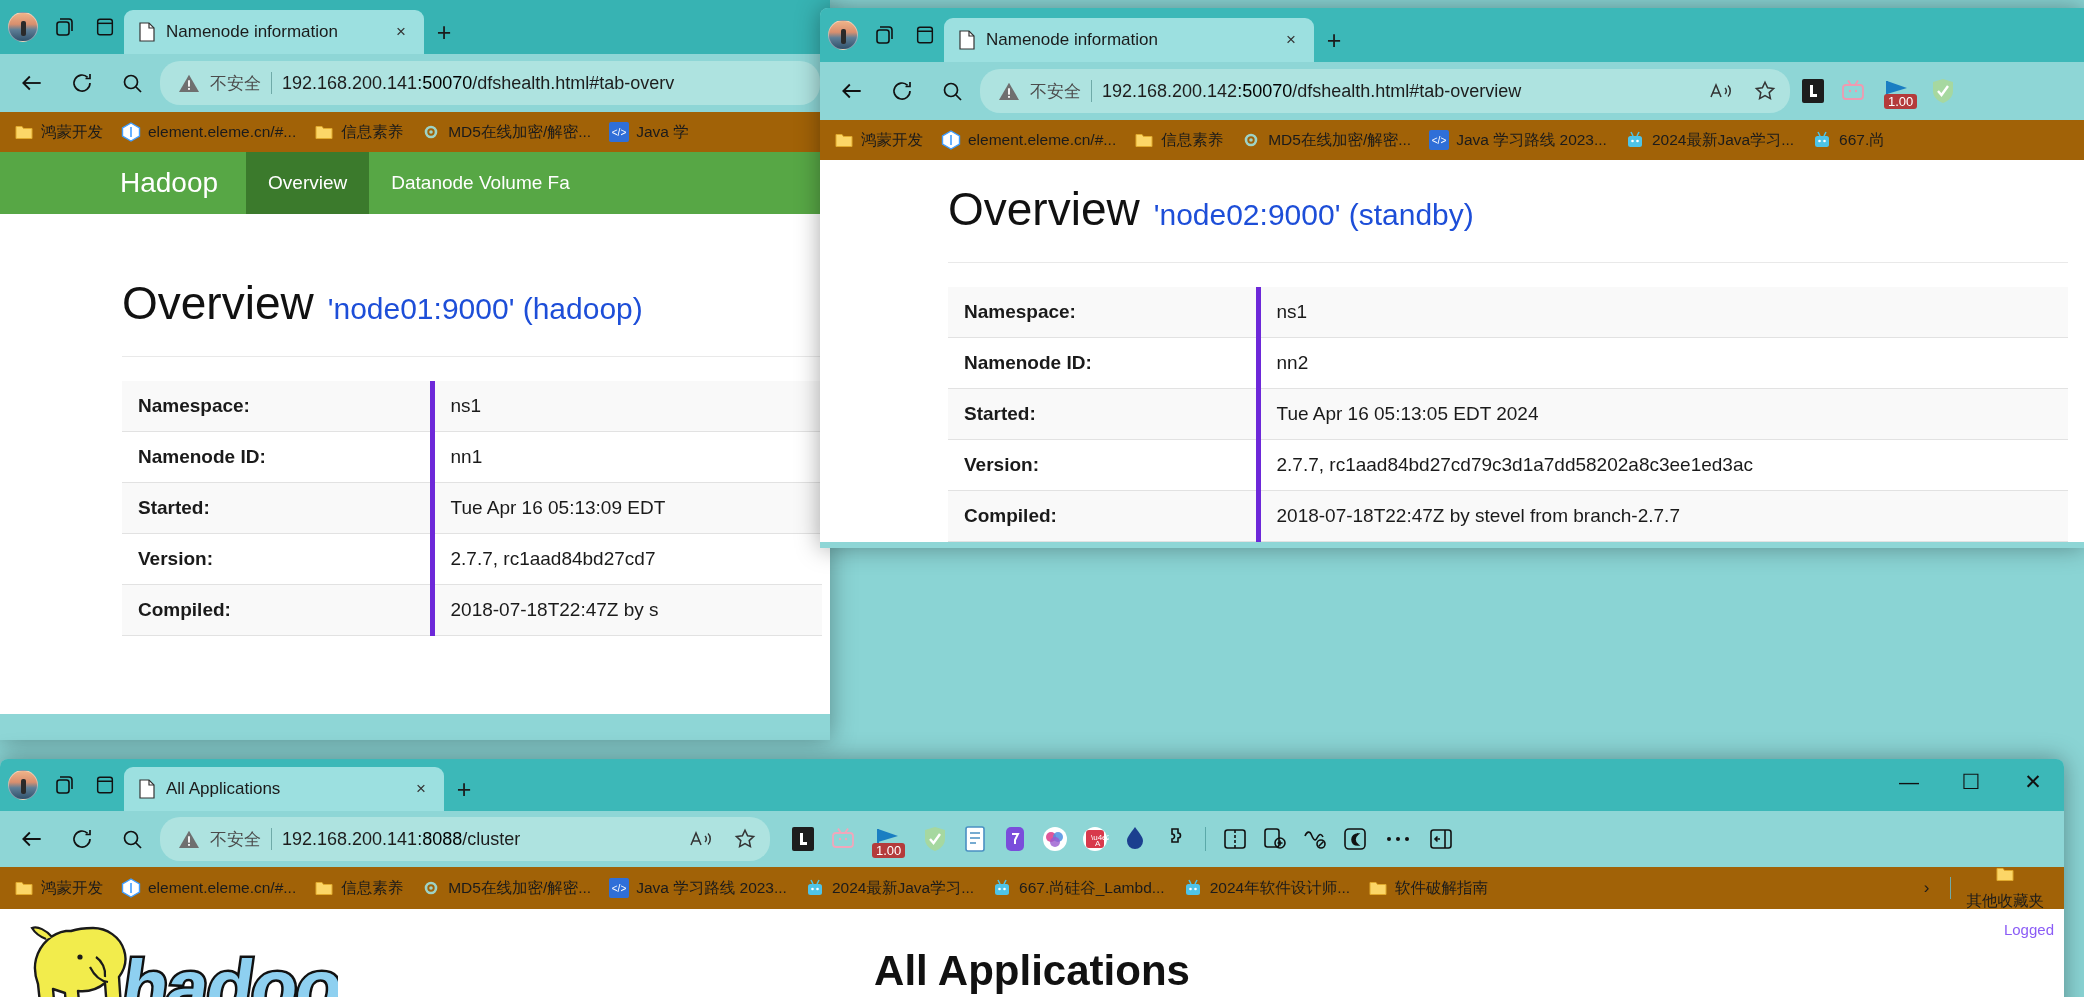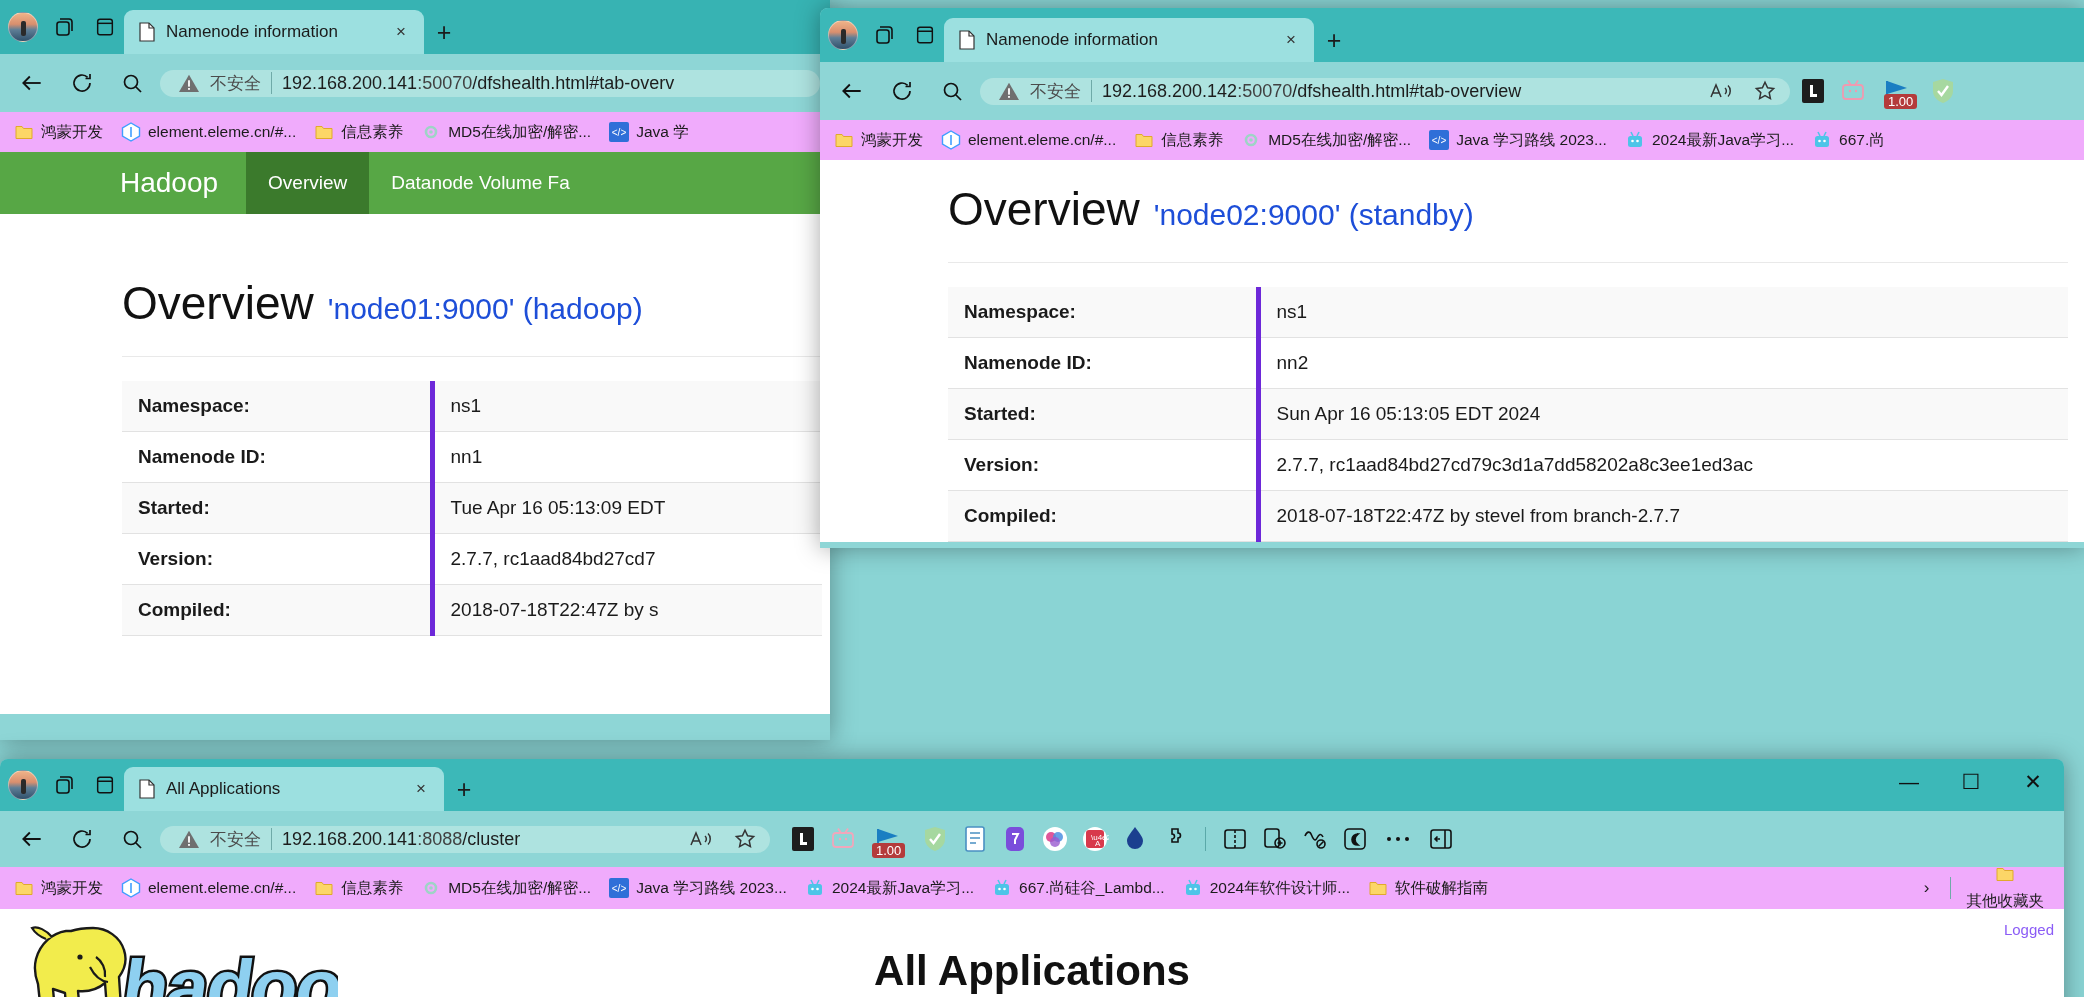--- a/index.html
+++ b/index.html
@@ -31,31 +31,31 @@
   .tab .tclose { width:26px; height:26px; display:flex; align-items:center; justify-content:center;
                  font-size:17px; color:#333; flex:none; }
   .newtab { width:40px; height:44px; display:flex; align-items:center; justify-content:center;
             font-size:25px; color:#1b1b1b; font-weight:300; }
 
   .wctl { position:absolute; right:0; top:0; height:46px; display:flex; }
   .wctl div { width:62px; height:46px; display:flex; align-items:center; justify-content:center; color:#111; }
 
   .navbar { height:58px; display:flex; align-items:center; gap:6px; padding:0 10px; background:#8ed6d6; }
   .navbtn { width:44px; height:44px; display:flex; align-items:center; justify-content:center; flex:none; }
-  .omnibox { flex:1; height:27px; background:#aee3e0; border-radius:20px; display:flex; align-items:center;
+  .omnibox { flex:1; height:44px; background:#aee3e0; border-radius:20px; display:flex; align-items:center;
              padding:0 8px 0 18px; gap:10px; min-width:0; }
   .warn-tri { width:22px; height:20px; flex:none; }
   .notsecure { font-size:17px; color:#4b4b4b; white-space:nowrap; }
   .vsep { width:1px; height:22px; background:#6faaa8; flex:none; }
   .url { font-size:18px; color:#1d1d1d; white-space:nowrap; overflow:hidden; flex:1; }
-  .url .dim { color:#404040; }
+  .url .dim { color:#000000; }
   .omni-ic { width:34px; height:34px; display:flex; align-items:center; justify-content:center; flex:none; }
   .tbar-ic { width:34px; height:34px; display:flex; align-items:center; justify-content:center; flex:none; position:relative; }
 
-  .bmbar { height:40px; display:flex; align-items:center; gap:6px; padding:0 8px; background:#f0abfc;
+  .bmbar { height:40px; display:flex; align-items:center; gap:6px; padding:0 8px; background:#a16207;
            overflow:hidden; white-space:nowrap; }
   .bm { display:flex; align-items:center; gap:7px; padding:2px 6px; border-radius:5px; flex:none; }
   .bm .bmicon { width:20px; height:20px; flex:none; }
   .bm .bmtxt { font-size:15.5px; color:#1b1b1b; white-space:nowrap; }
   .bm-ovf { font-size:17px; color:#1b1b1b; padding:0 10px; flex:none; }
   .bm-div { width:1px; height:22px; background:#6faaa8; flex:none; margin:0 4px; }
 
   .page { background:#fff; width:100%; height:100%; overflow:hidden; position:relative; }
 
   
@@ -387,21 +387,21 @@
               <tr>
             <td class="k">Namespace:</td>
             <td>ns1</td>
           </tr>
           <tr>
             <td class="k">Namenode ID:</td>
             <td>nn2</td>
           </tr>
           <tr>
             <td class="k">Started:</td>
-            <td>Sun Apr 16 05:13:05 EDT 2024</td>
+            <td>Tue Apr 16 05:13:05 EDT 2024</td>
           </tr>
           <tr>
             <td class="k">Version:</td>
             <td>2.7.7, rc1aad84bd27cd79c3d1a7dd58202a8c3ee1ed3ac</td>
           </tr>
           <tr>
             <td class="k">Compiled:</td>
             <td>2018-07-18T22:47Z by stevel from branch-2.7.7</td>
           </tr>
           <tr>

